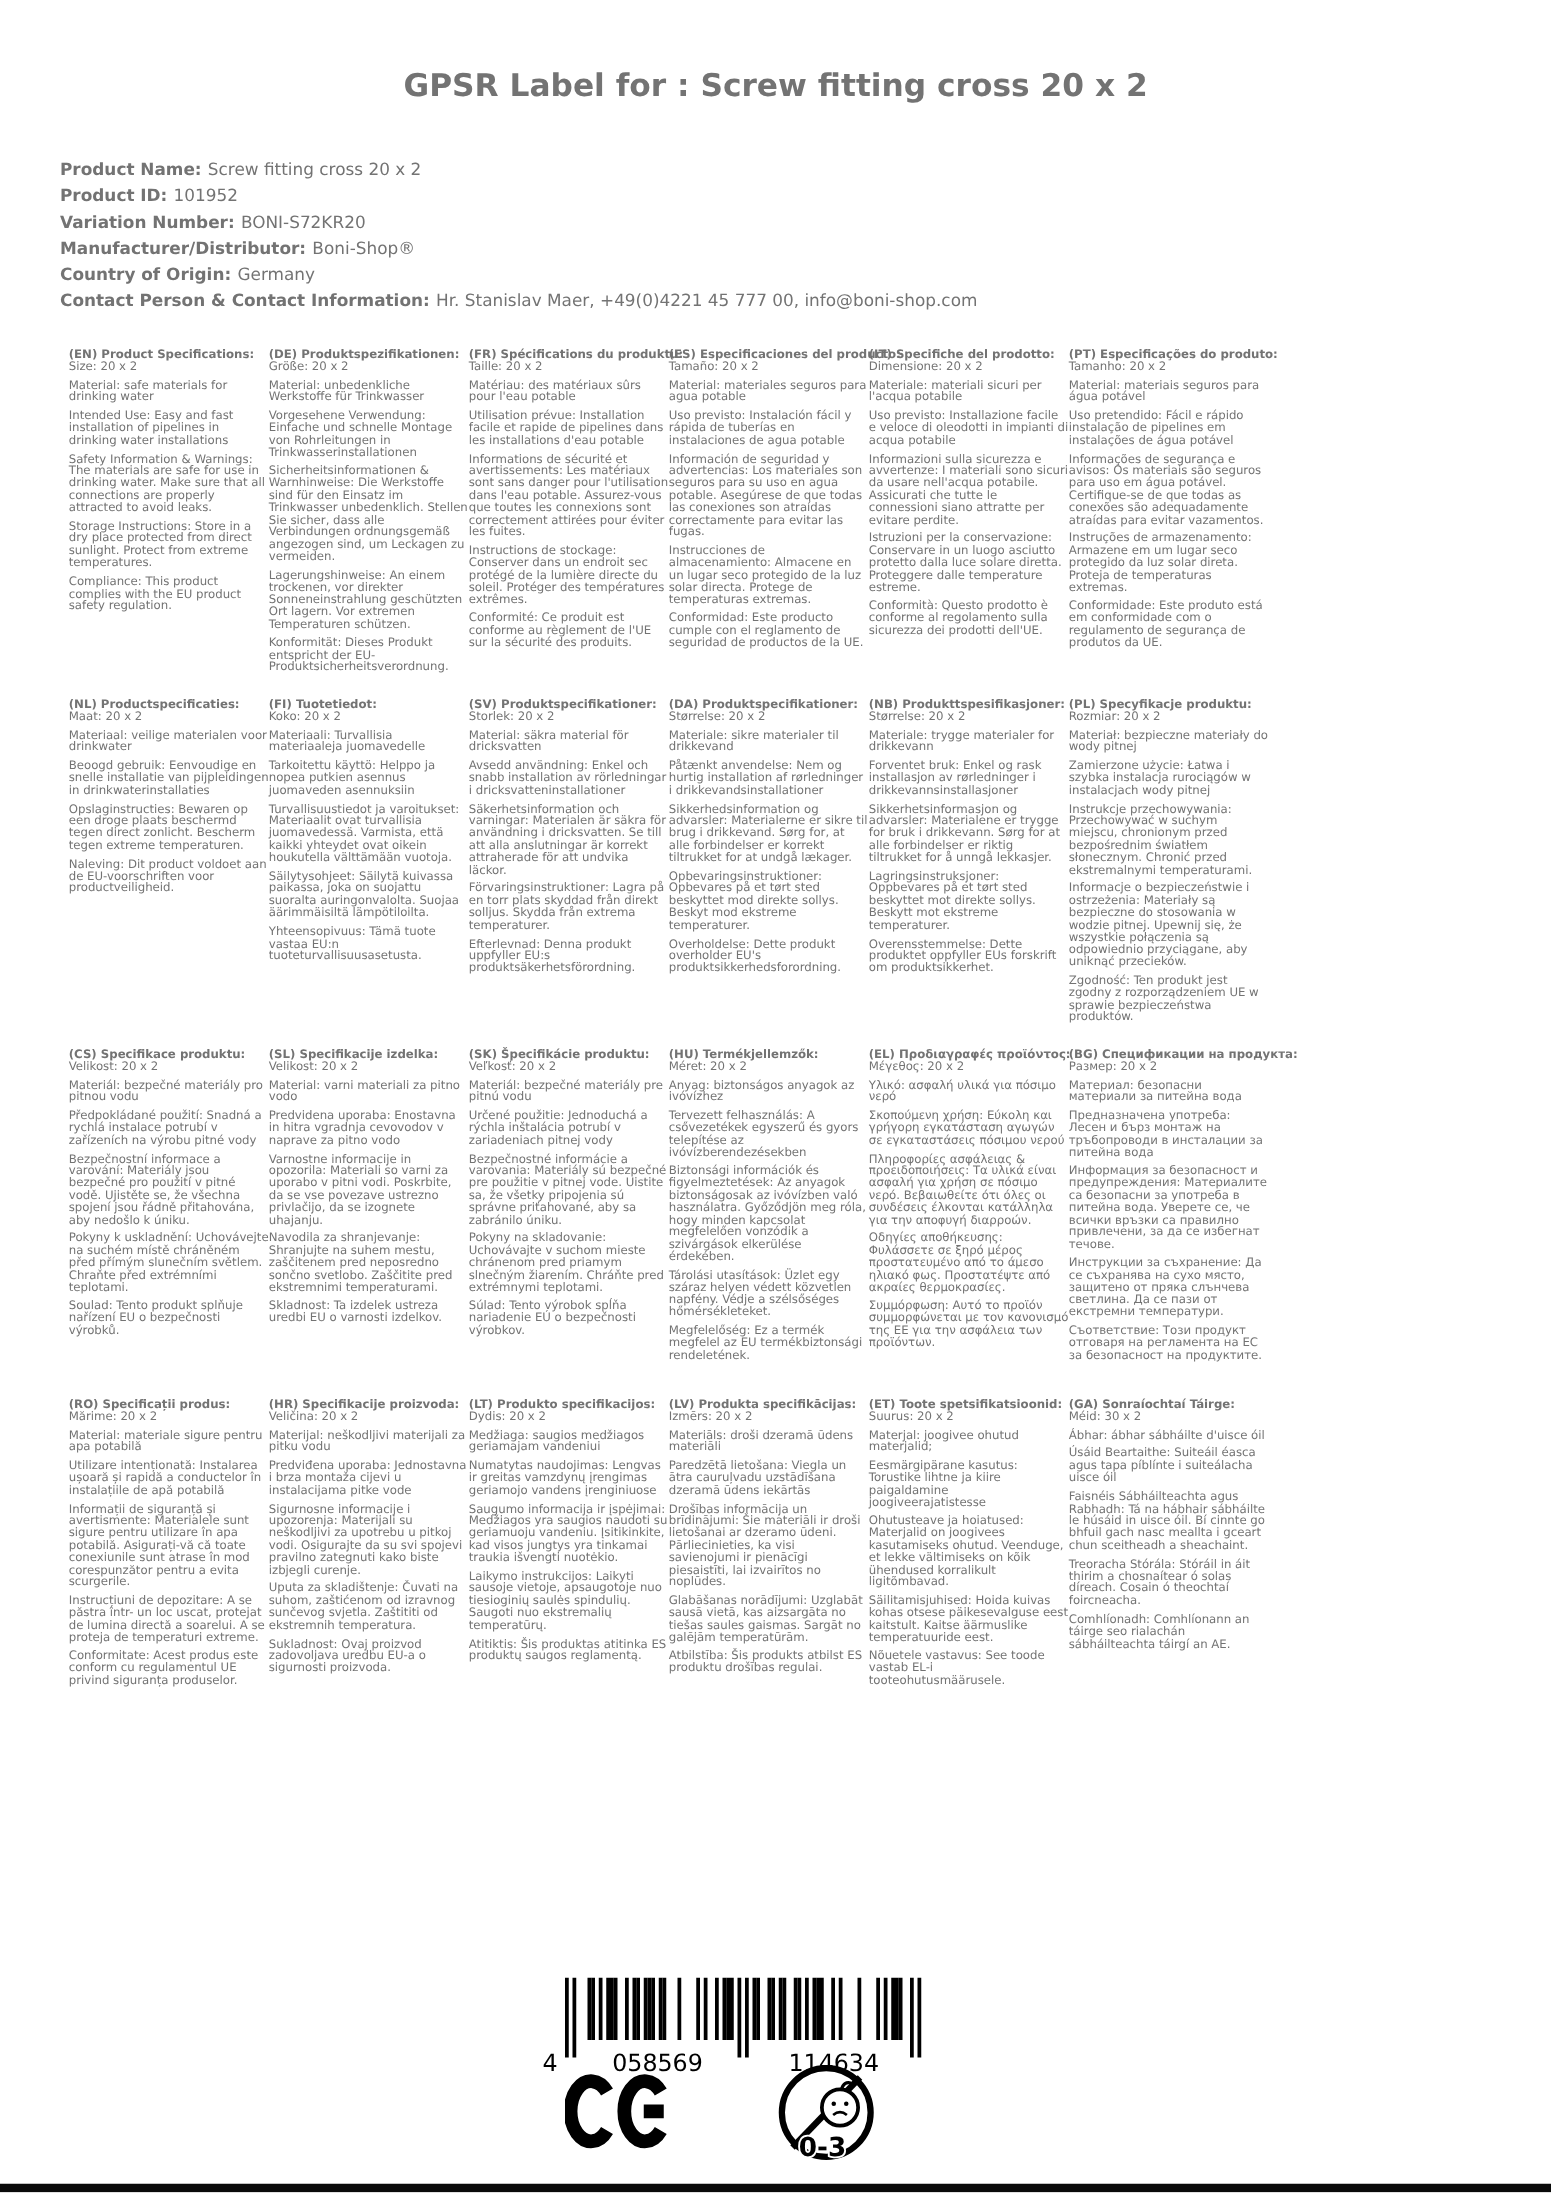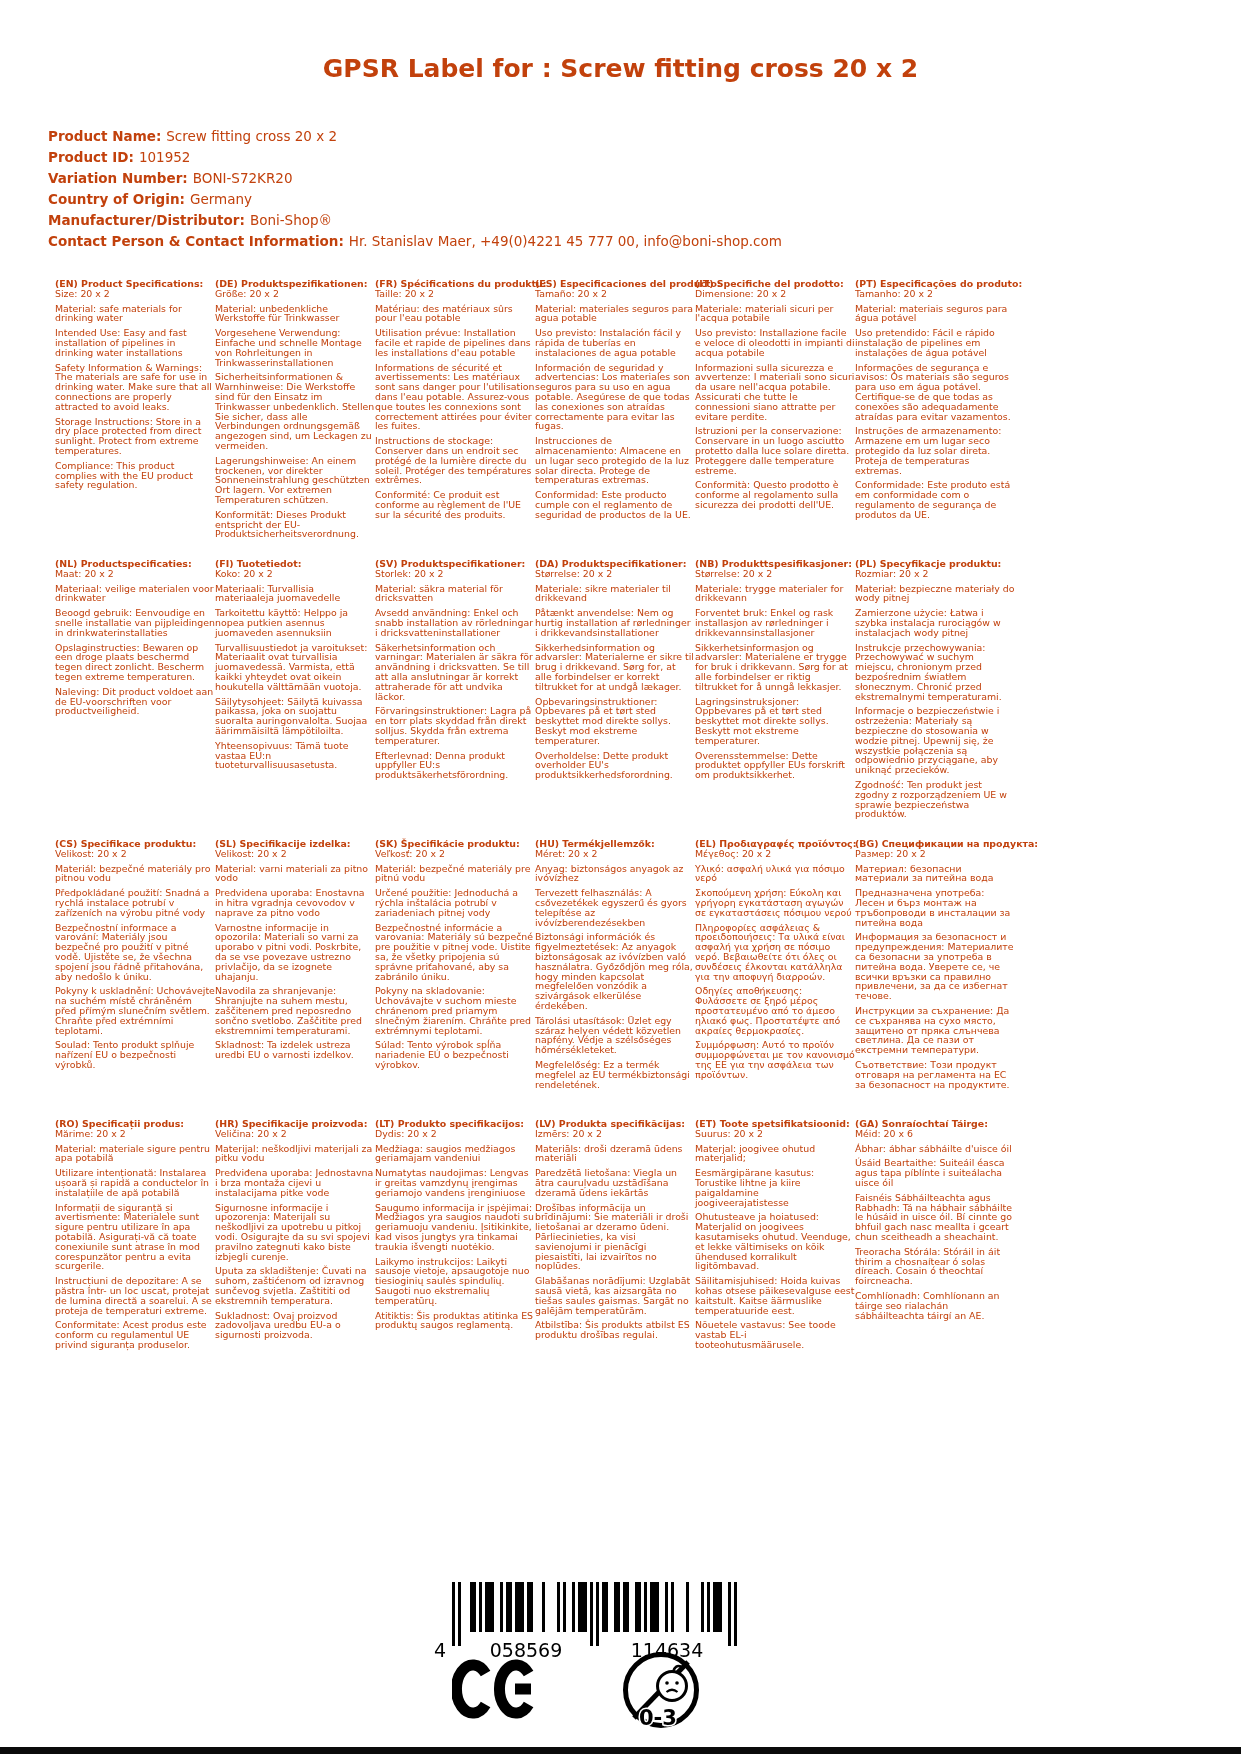--- a/index.html
+++ b/index.html
@@ -1,16 +1,16 @@
 <!DOCTYPE html>
 <html><head>
 <meta charset="utf-8">
 <style>
   html,body{margin:0;padding:0;background:#fff;}
-  #page{position:relative;width:1241px;height:1754px;background:#fff;color:#c2410c;
+  #page{position:relative;width:1241px;height:1754px;background:#fff;color:#737373;
         font-family:"DejaVu Sans",sans-serif;overflow:hidden;}
   .doc-title{position:absolute;top:54px;left:0;width:100%;text-align:center;
              font-size:25px;font-weight:bold;letter-spacing:0;}
   .product-info{position:absolute;left:48px;top:126px;font-size:13.5px;line-height:21px;}
   .pi-label{font-weight:bold;}
   .pi-value{margin-left:5px;}
   .language-grid{position:absolute;left:55px;top:279px;display:grid;
                  grid-template-columns:repeat(6,160px);grid-auto-rows:280px;}
   .lang-block{font-size:9.4px;line-height:9.8px;}
   .lang-heading{font-weight:bold;white-space:nowrap;}
@@ -37,25 +37,25 @@
 
   <div class="pi-row">
     <span class="pi-label">Product ID:</span><span class="pi-value">101952</span>
   </div>
 
   <div class="pi-row">
     <span class="pi-label">Variation Number:</span><span class="pi-value">BONI-S72KR20</span>
   </div>
 
   <div class="pi-row">
+    <span class="pi-label">Manufacturer/Distributor:</span><span class="pi-value">Boni-Shop®</span>
+  </div>
+
+  <div class="pi-row">
     <span class="pi-label">Country of Origin:</span><span class="pi-value">Germany</span>
-  </div>
-
-  <div class="pi-row">
-    <span class="pi-label">Manufacturer/Distributor:</span><span class="pi-value">Boni-Shop®</span>
   </div>
 
   <div class="pi-row">
     <span class="pi-label">Contact Person &amp; Contact Information:</span><span class="pi-value">Hr. Stanislav Maer, +49(0)4221 45 777 00, info@boni-shop.com</span>
   </div>
 </div>
 
   <div class="language-grid">
   <div class="lang-block">
     <div class="lang-heading">(EN) Product Specifications:</div>
@@ -328,21 +328,21 @@
           <p class="lang-p">Eesmärgipärane kasutus: Torustike lihtne ja kiire paigaldamine joogiveerajatistesse</p>
           <p class="lang-p">Ohutusteave ja hoiatused: Materjalid on joogivees kasutamiseks ohutud. Veenduge, et lekke vältimiseks on kõik ühendused korralikult ligitõmbavad.</p>
           <p class="lang-p">Säilitamisjuhised: Hoida kuivas kohas otsese päikesevalguse eest kaitstult. Kaitse äärmuslike temperatuuride eest.</p>
           <p class="lang-p">Nõuetele vastavus: See toode vastab EL-i tooteohutusmäärusele.</p>
         </div>
   </div>
 
   <div class="lang-block">
     <div class="lang-heading">(GA) Sonraíochtaí Táirge:</div>
     <div class="lang-paragraphs">
-          <p class="lang-p">Méid: 20 x 6</p>
+          <p class="lang-p">Méid: 30 x 2</p>
           <p class="lang-p">Ábhar: ábhar sábháilte d'uisce óil</p>
           <p class="lang-p">Úsáid Beartaithe: Suiteáil éasca agus tapa píblínte i suiteálacha uisce óil</p>
           <p class="lang-p">Faisnéis Sábháilteachta agus Rabhadh: Tá na hábhair sábháilte le húsáid in uisce óil. Bí cinnte go bhfuil gach nasc meallta i gceart chun sceitheadh a sheachaint.</p>
           <p class="lang-p">Treoracha Stórála: Stóráil in áit thirim a chosnaítear ó solas díreach. Cosain ó theochtaí foircneacha.</p>
           <p class="lang-p">Comhlíonadh: Comhlíonann an táirge seo rialachán sábháilteachta táirgí an AE.</p>
         </div>
   </div>
 </div>
 
   <svg class="barcode" width="312" height="80" viewBox="0 0 312 80" xmlns="http://www.w3.org/2000/svg">

